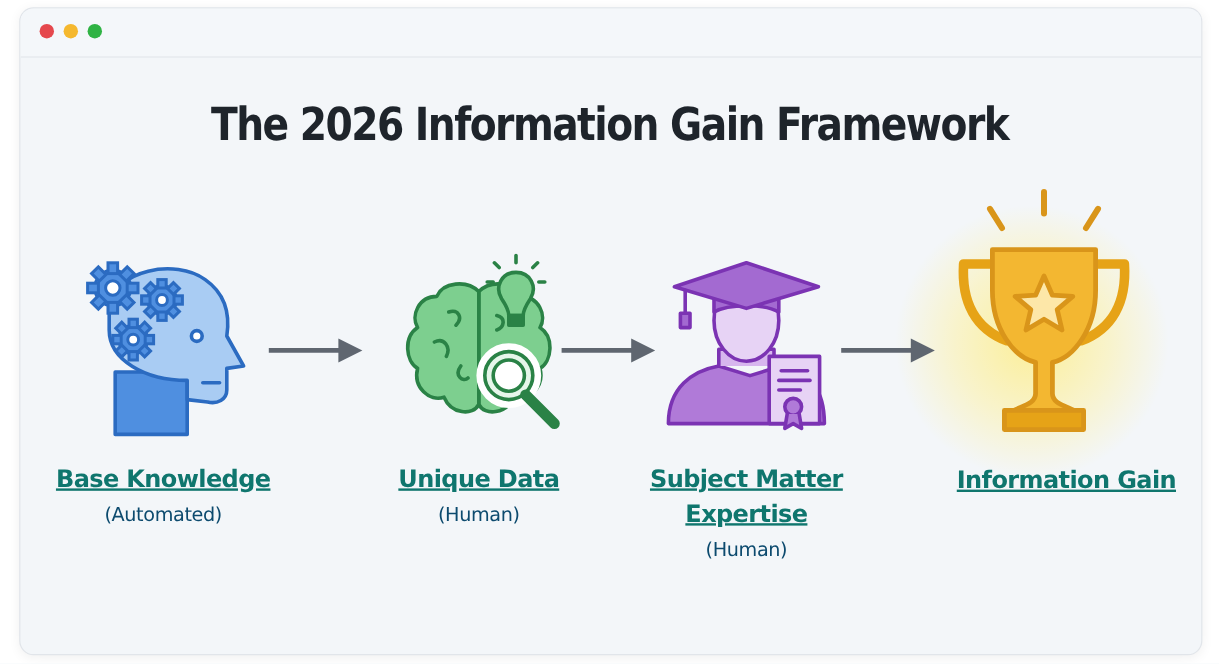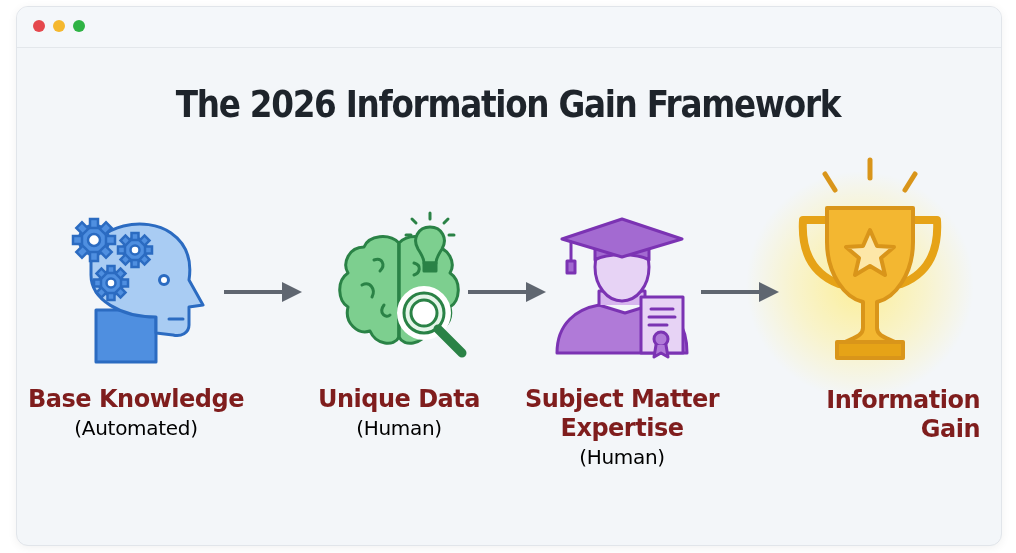--- a/index.html
+++ b/index.html
@@ -38,27 +38,28 @@
       transform: scaleX(0.86);
     }
     .step {
       position: absolute; top: 205px; width: 220px;
       text-align: center;
     }
     .step .icon { width: 170px; height: 170px; margin: 0 auto; display: block; }
     .step .label {
       margin-top: 10px;
       font-family: "DejaVu Sans", sans-serif;
-      font-size: 24px; font-weight: bold; color: #7f1d1d;
+      font-size: 20px; font-weight: bold; color: #0f766e;
       line-height: 29px;
       letter-spacing: -0.5px;
+      text-decoration: underline;
     }
     .step .sub {
       font-family: "DejaVu Sans", sans-serif;
-      font-size: 20px; color: #000000; line-height: 29px;
+      font-size: 16px; color: #0c4a6e; line-height: 29px;
       letter-spacing: -0.3px;
     }
     .arrow { position: absolute; top: 280px; width: 90px; height: 24px; }
     .glow {
       position: absolute; left: 745px; top: 170px; width: 230px; height: 230px;
       border-radius: 50%;
       background: radial-gradient(circle, rgba(255,236,120,0.75) 0%, rgba(255,240,150,0.45) 40%, rgba(255,245,190,0) 70%);
     }
   </style>
 </head>

